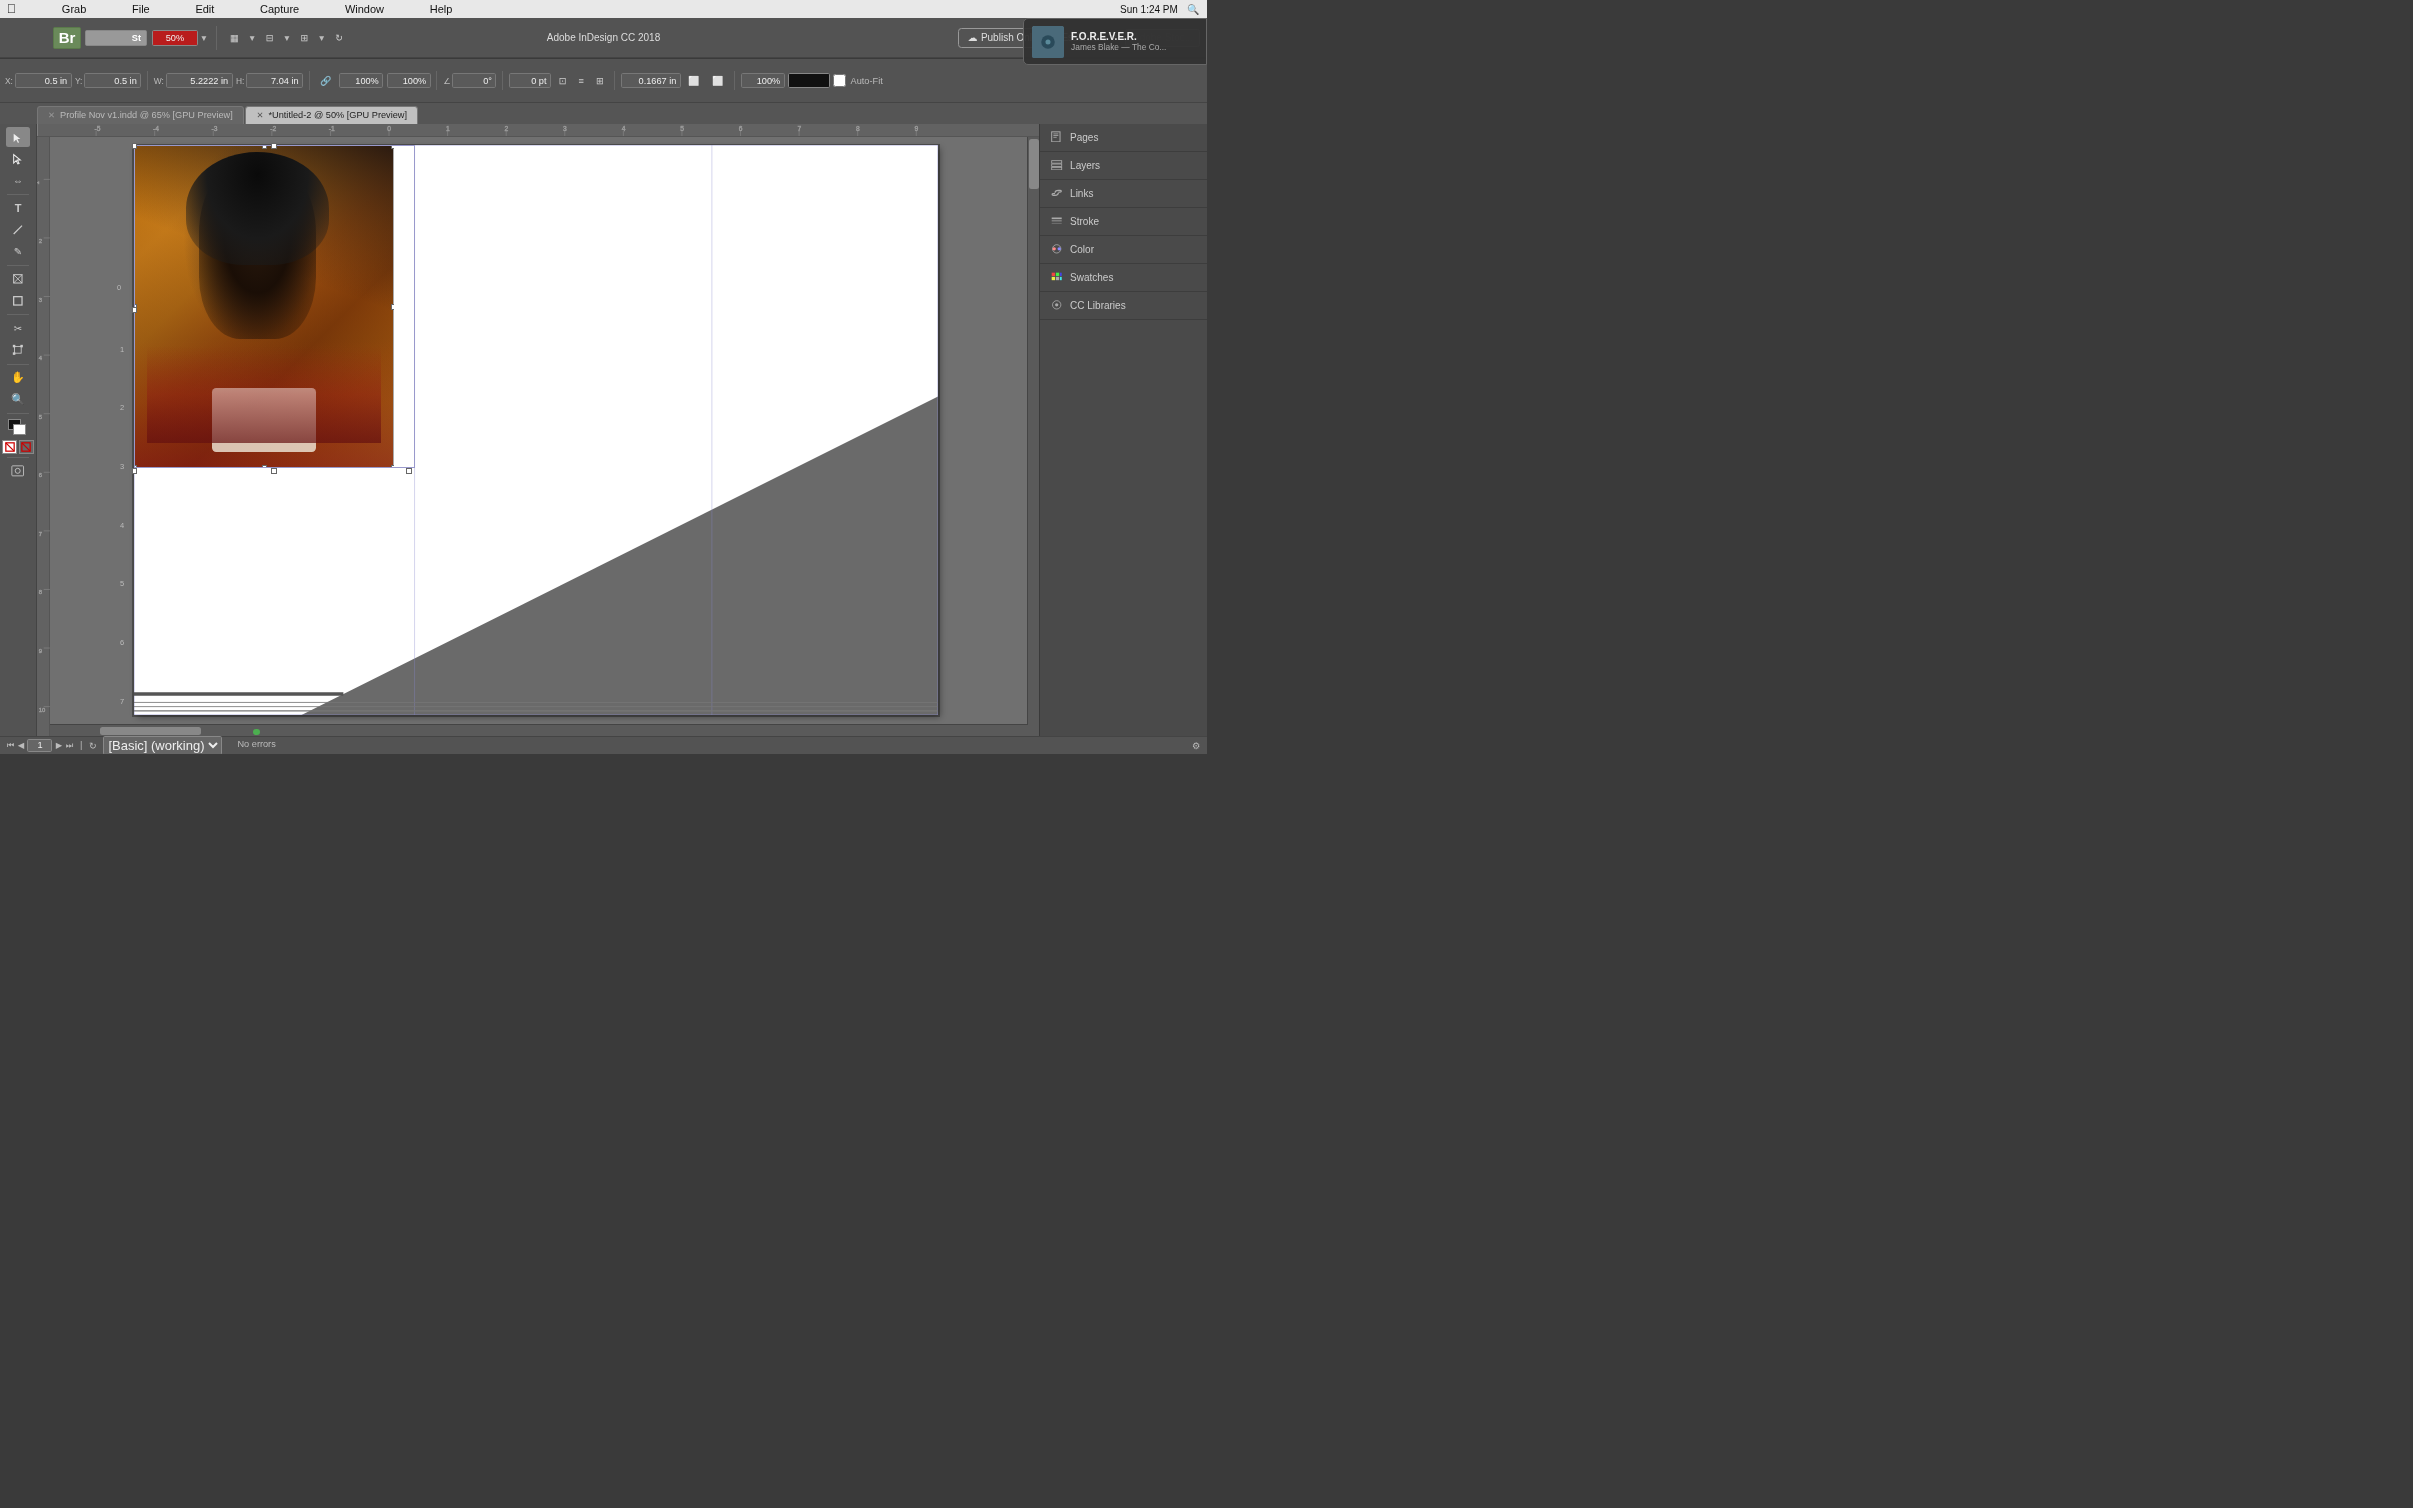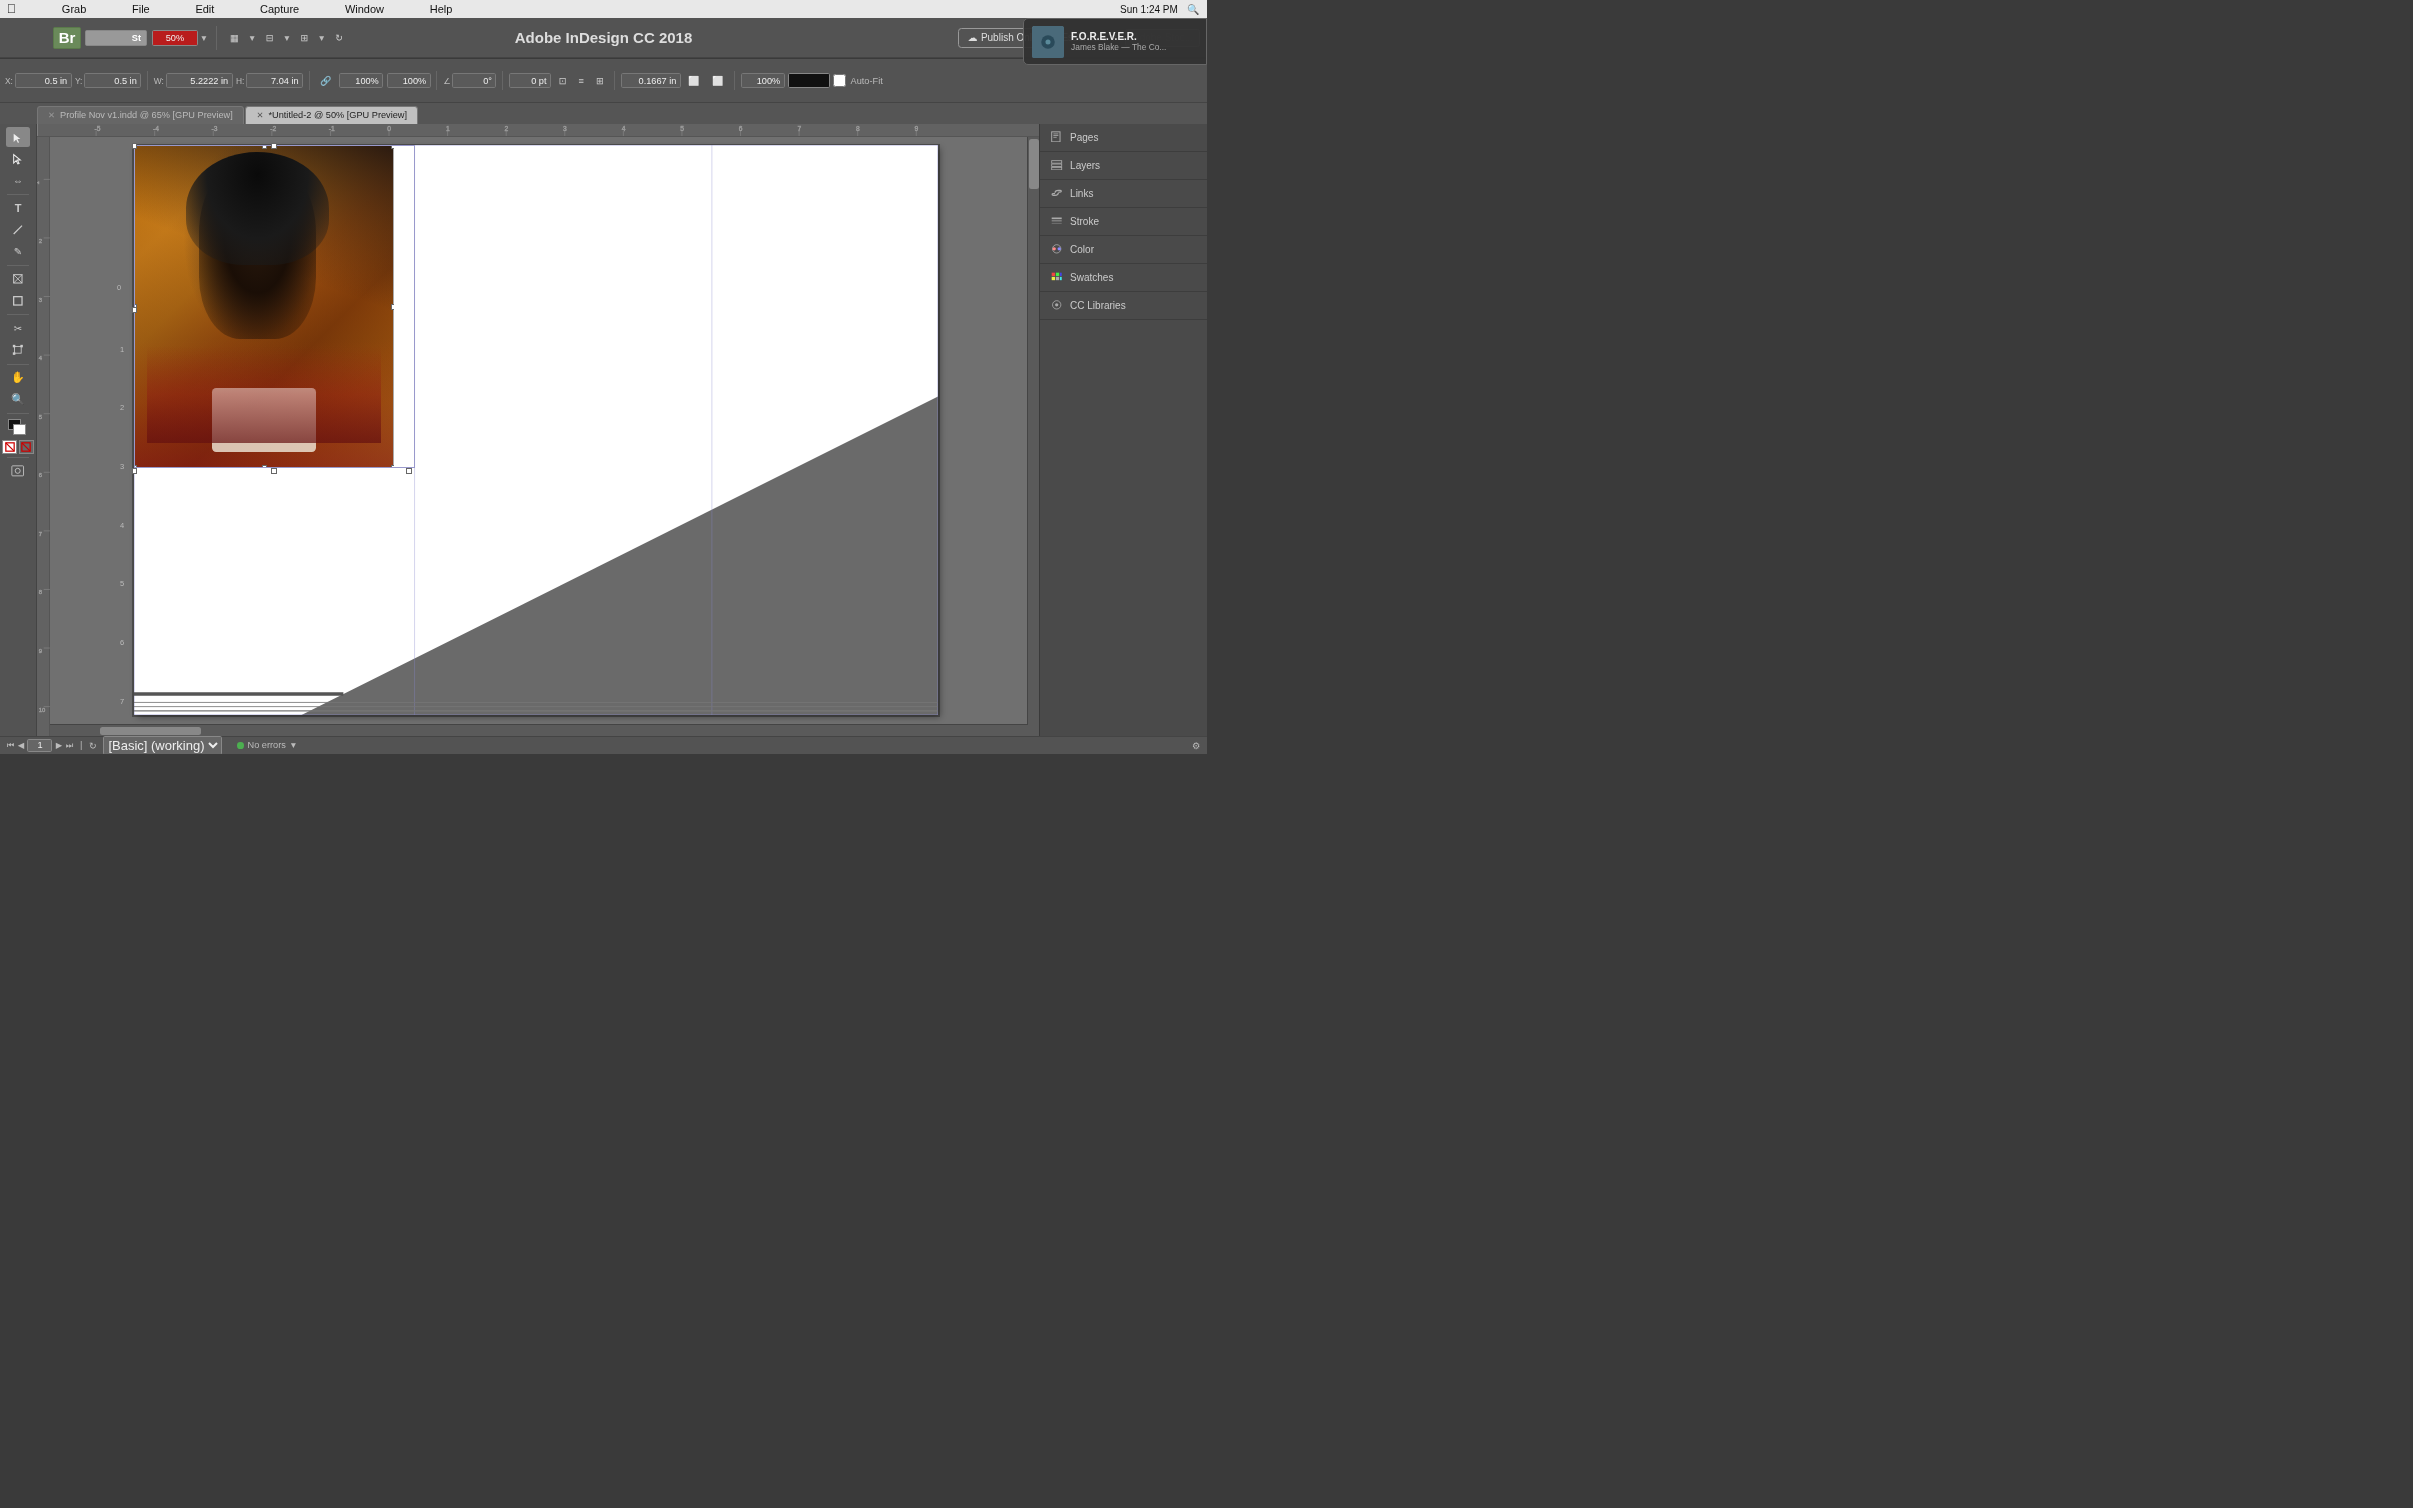--- a/index.html
+++ b/index.html
@@ -59,23 +59,23 @@
     .toolbar-separator {
       width: 0.8px;
       height: 23.5px;
       background: #666;
       margin: 0 3.4px;
     }
     .app-title {
       position: absolute;
       left: 50%;
       transform: translateX(-50%);
-      font-size: 15px;
+      font-size: 10px;
       color: #ddd;
-      font-weight: 700;
+      font-weight: 400;
     }
     .toolbar-right {
       margin-left: auto;
       display: flex;
       align-items: center;
       gap: 6.7px;
     }
     .publish-btn {
       background: #535353;
       border: 0.8px solid #999;
@@ -926,21 +926,21 @@
   </div>
   <span style="font-size:9.2px;color:#bbb;">|</span>
   <div style="position:relative;">
     <span style="font-size:9.2px;color:#bbb;cursor:pointer;">↻</span>
   </div>
 
   <select style="background:#666;border:0.8px solid #888;color:#eee;font-size:13px;border-radius:1.7px;">
     <option>[Basic] (working)</option>
   </select>
 
-  <div style="margin-left:8.4px;display:flex;align-items:center;gap:3.4px;">
+  <div style="margin-left:8.4px;display:flex;align-items:center;gap:3.4px;flex-direction:column;">
     <span class="no-errors-dot"></span>
     <span>No errors</span>
     <span style="color:#bbb;font-size:8.4px;">▼</span>
   </div>
 
   <div class="status-right">
     <span style="font-size:9.2px;color:#bbb;"></span>
     <button style="background:none;border:none;color:#bbb;font-size:9.2px;cursor:pointer;">⚙</button>
   </div>
 </div>

